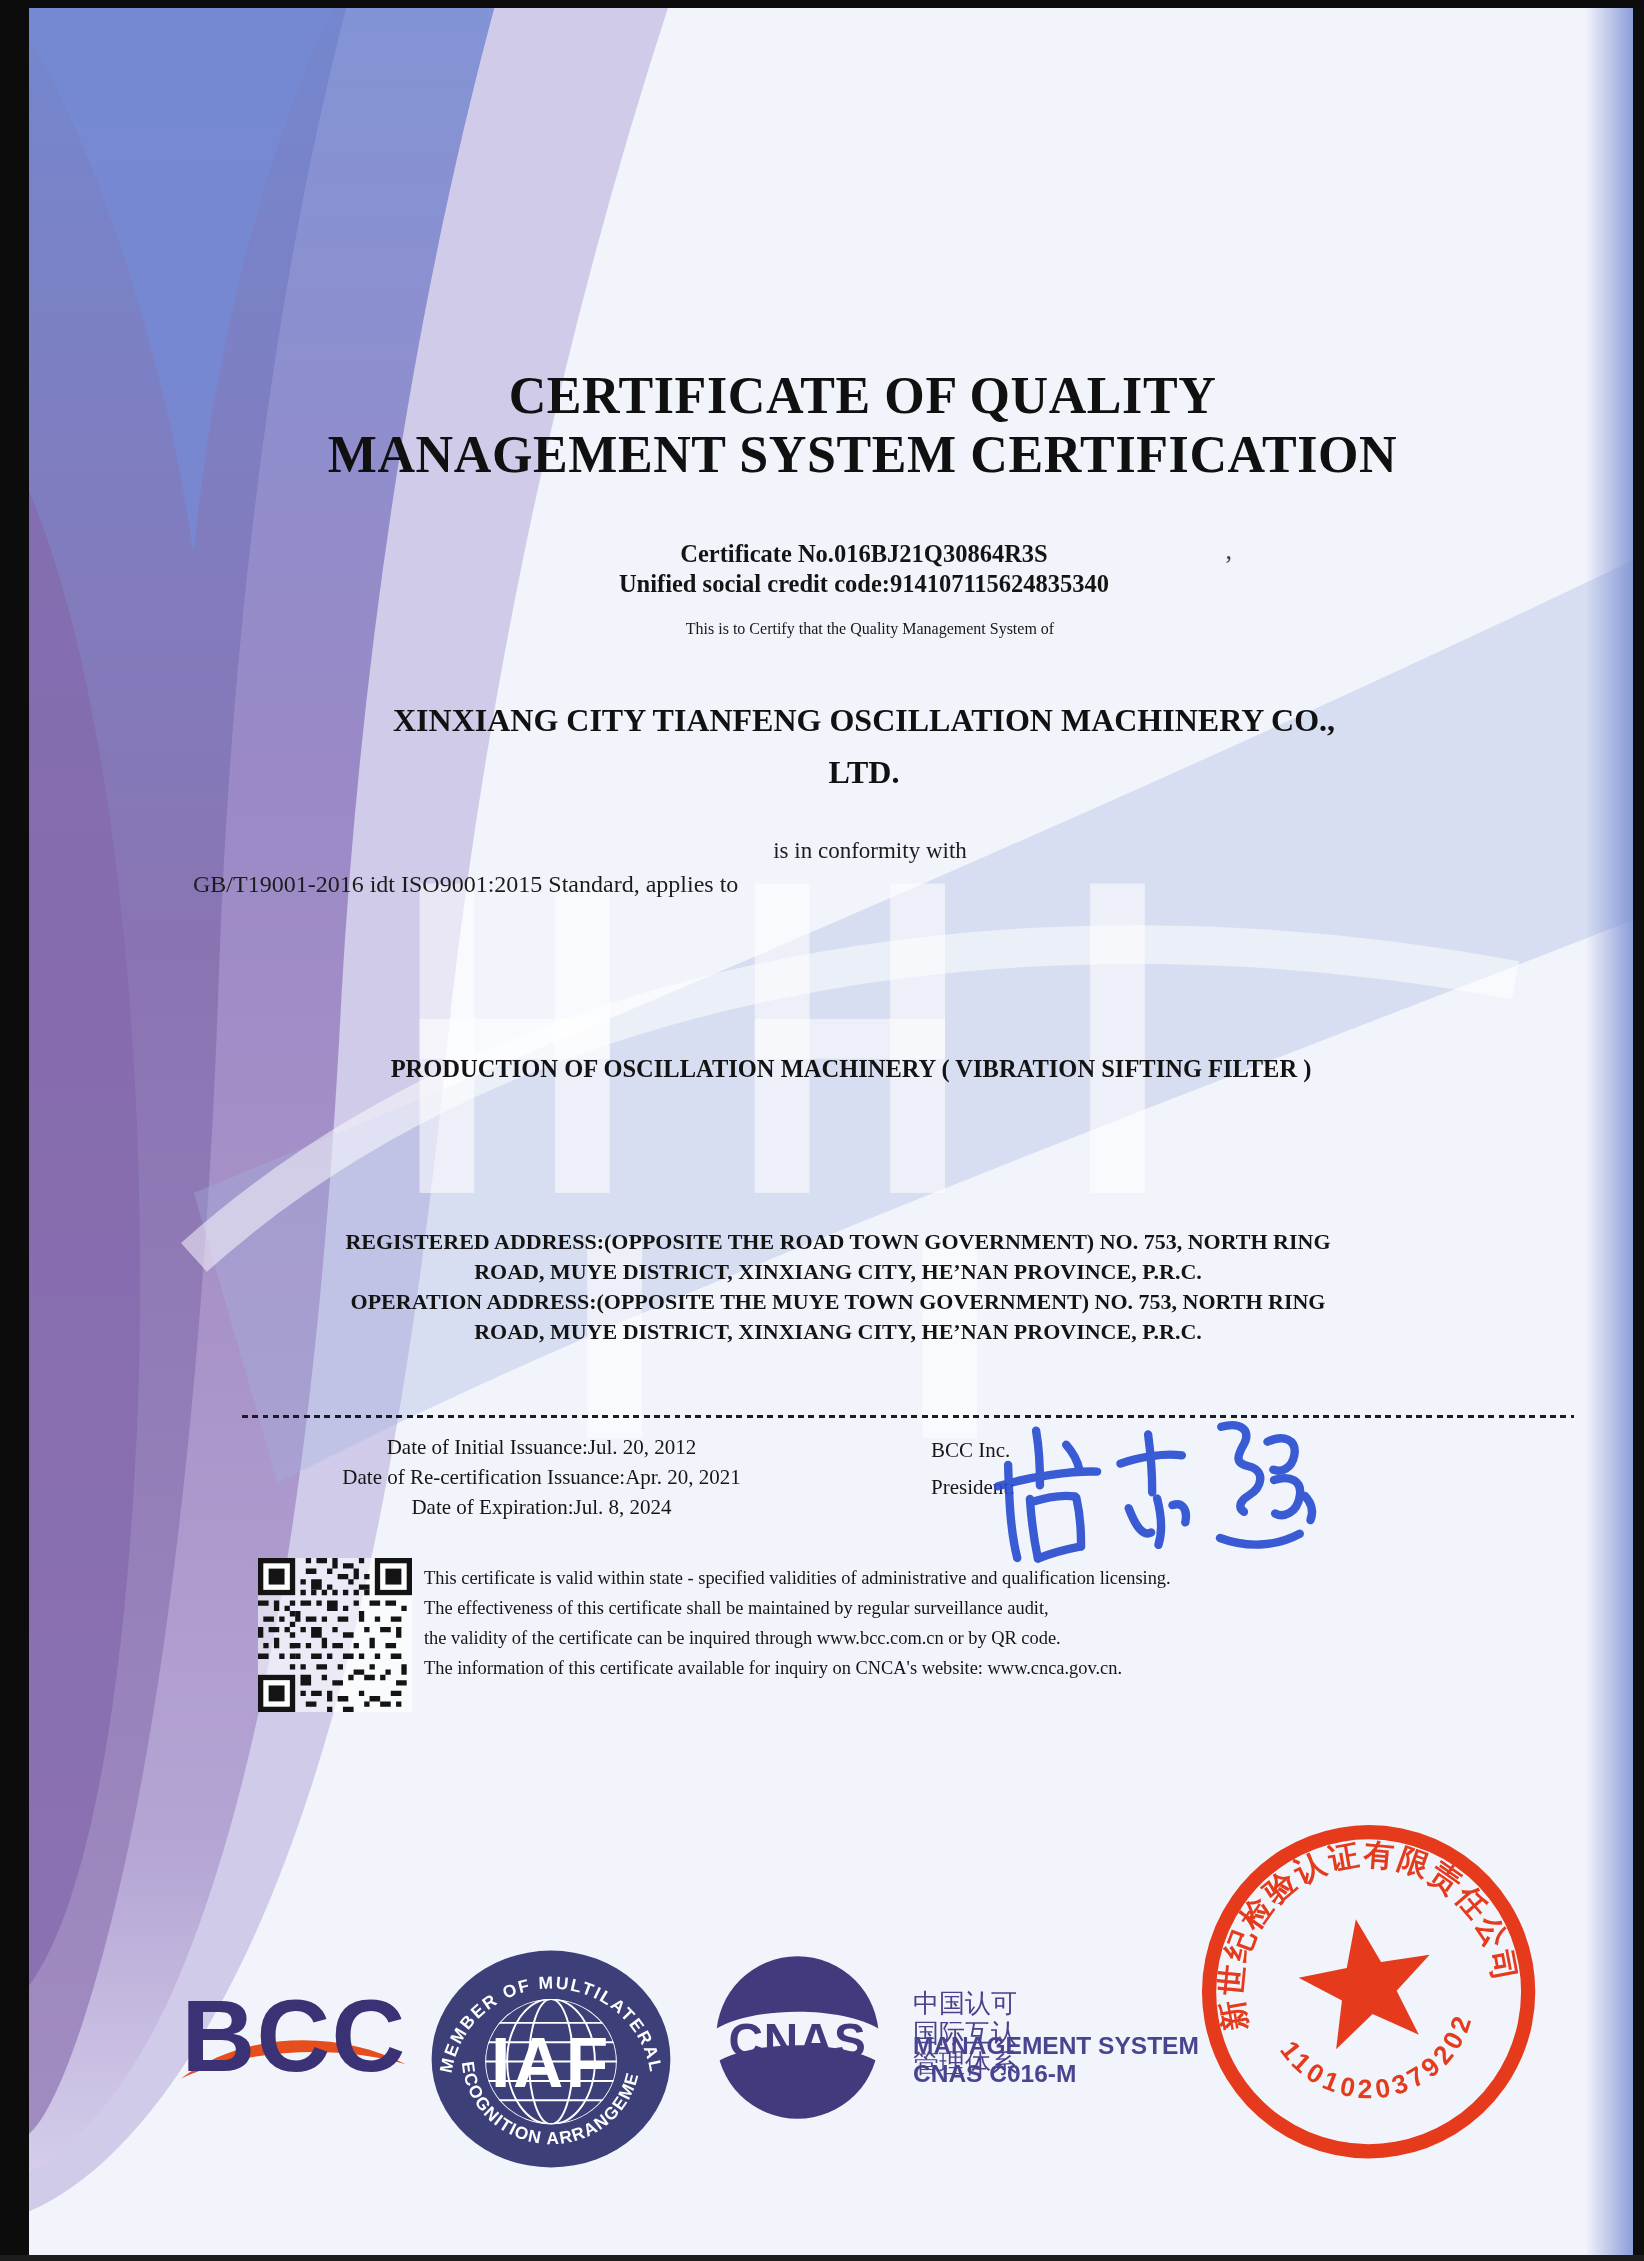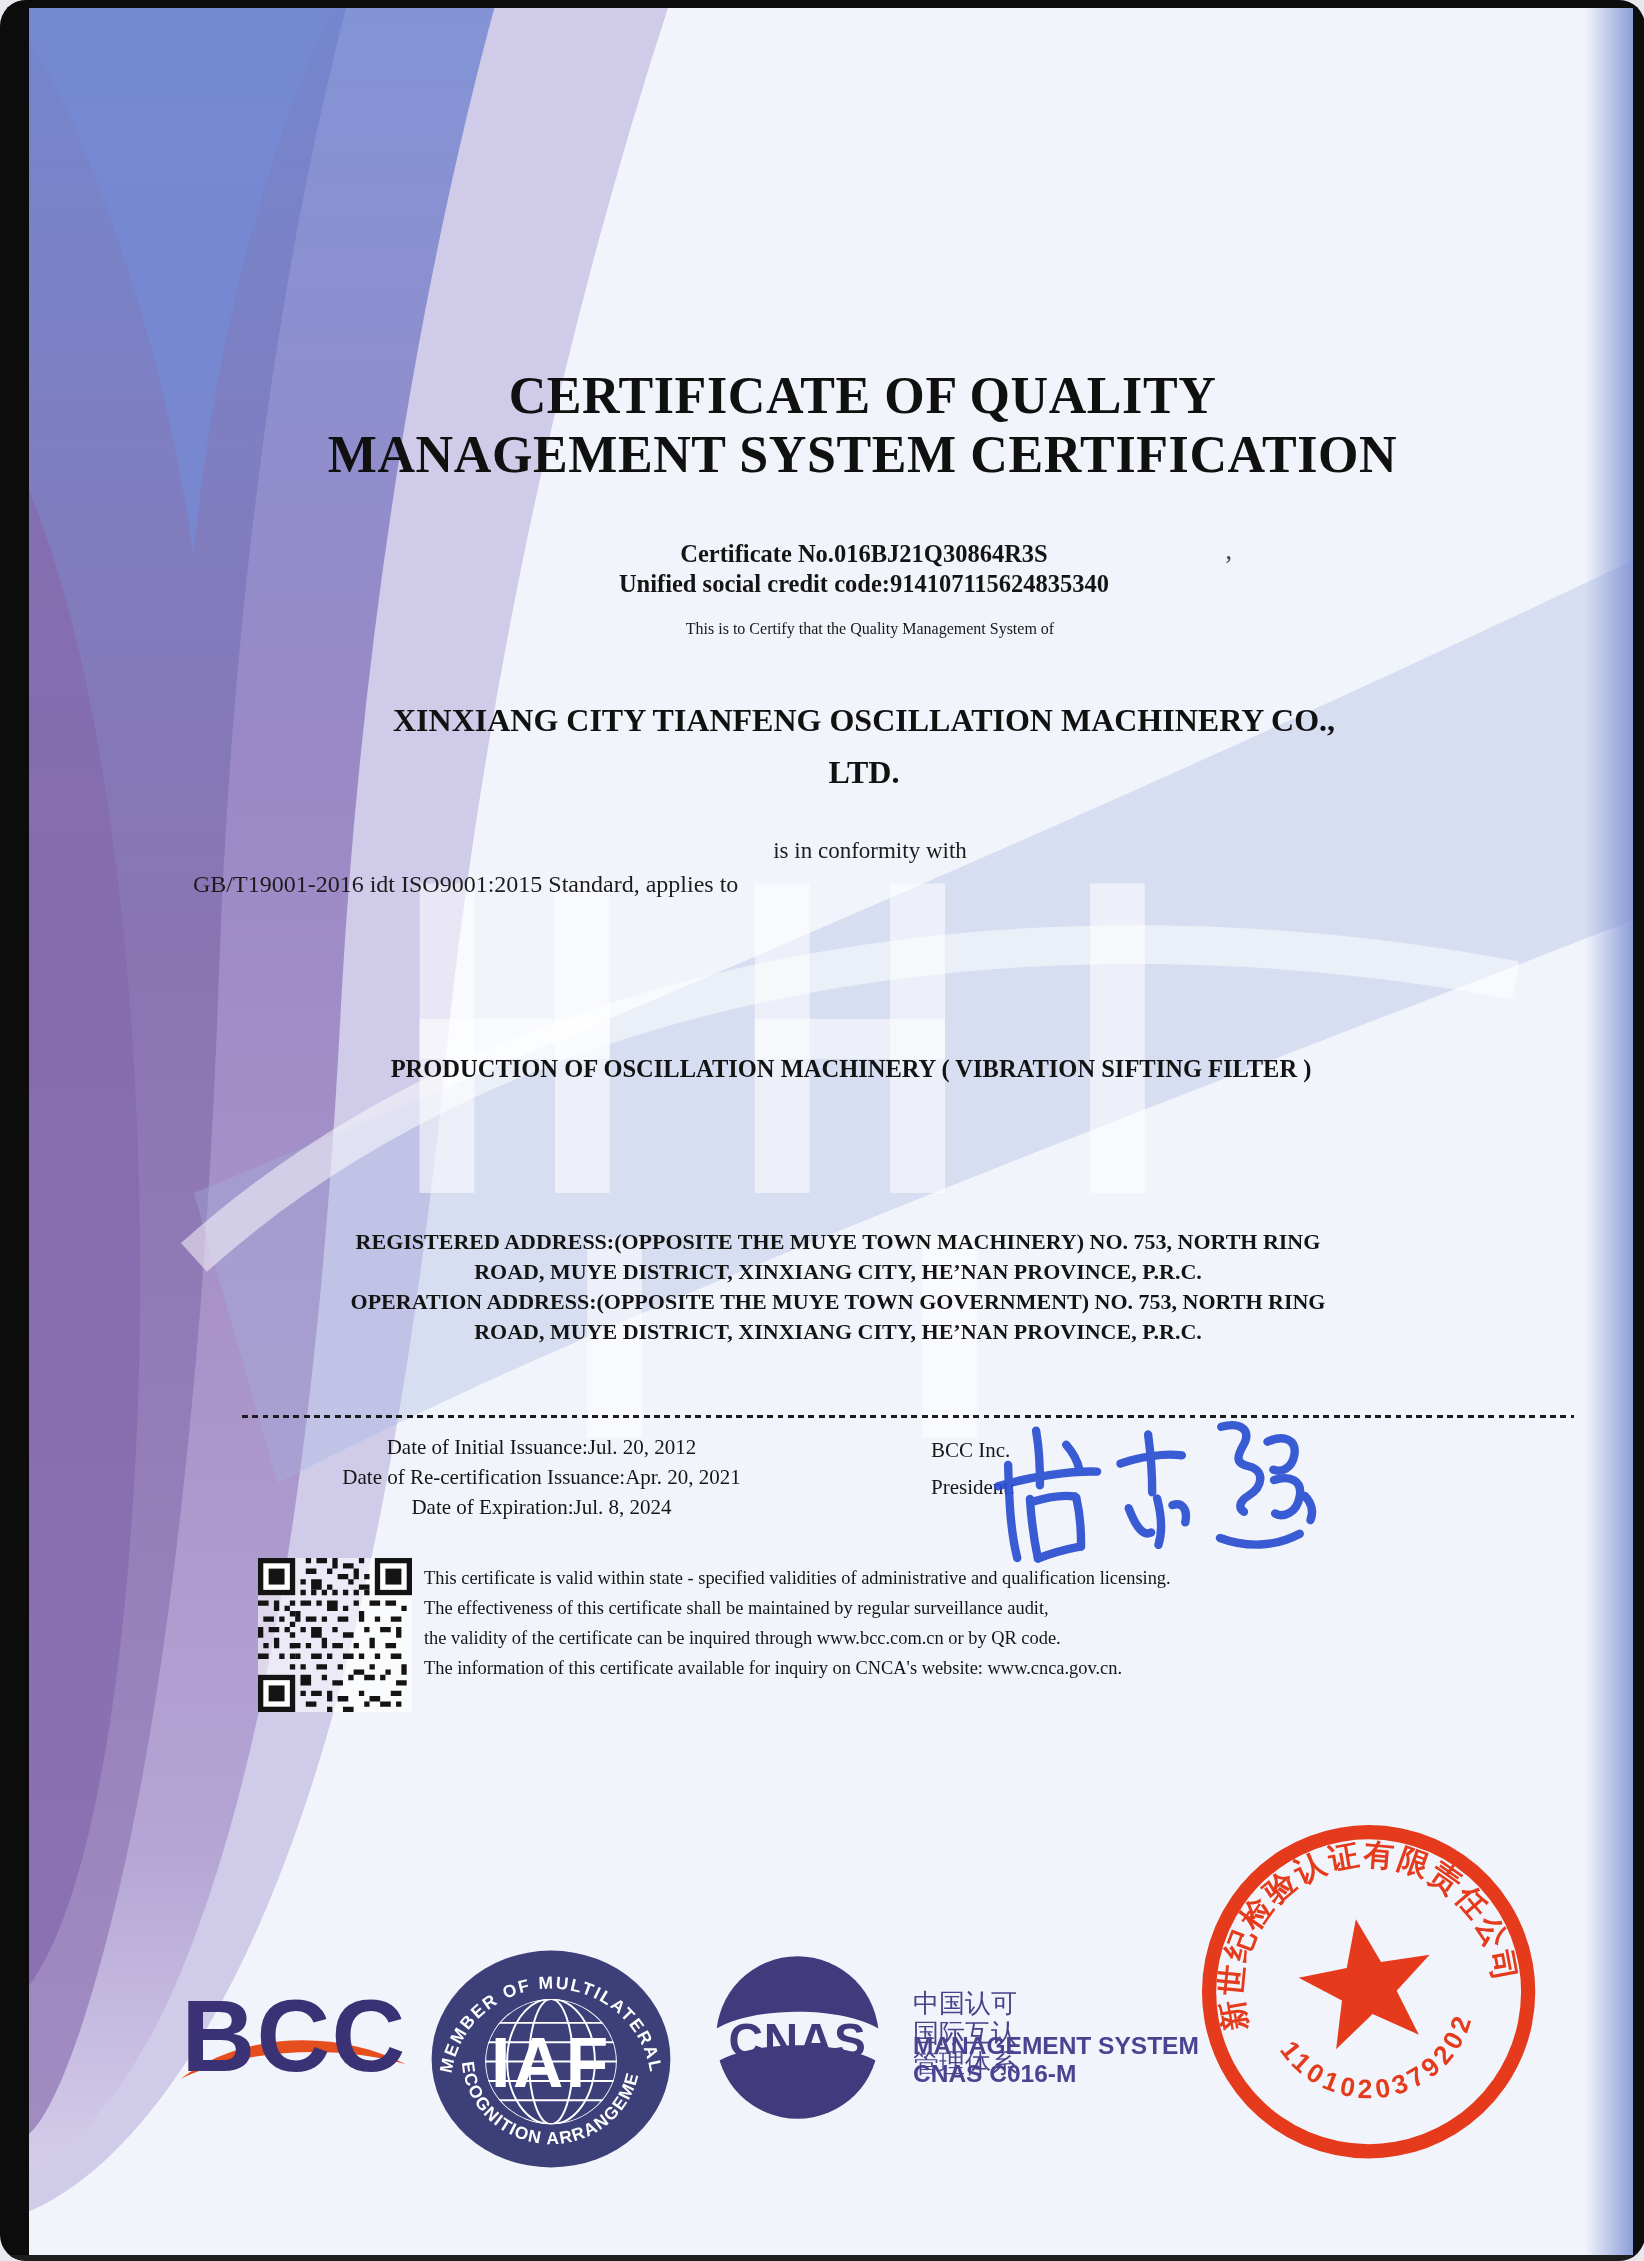--- a/index.html
+++ b/index.html
@@ -1,21 +1,20 @@
 <!DOCTYPE html>
 <html style="font-size:10.3px"><head>
 <meta charset="utf-8">
 <style>
   html,body{margin:0;padding:0;background:#e8e8ee;}
   .page{
     position:relative; width:1645px; height:2261px; overflow:hidden;
     background:#f2f4fb;
     font-family:"Liberation Serif", serif;
     color:#1c1c1c;
-    border-radius:26px;
   }
   .abs{position:absolute;}
   .edge{background:#0c0c0c;}
   
   .title{
     left:161px; top:366px; width:1403px;
     font-size:52px; font-weight:bold; line-height:59px;
     letter-spacing:0.6px; color:#101010; text-align:center;
   }
   .certno{
@@ -142,21 +141,21 @@
     <div>XINXIANG CITY TIANFENG OSCILLATION MACHINERY CO.,</div>
     <div>LTD.</div>
   </div>
 
   <div class="abs conformity">is in conformity with</div>
   <div class="abs standard">GB/T19001-2016 idt ISO9001:2015 Standard, applies to</div>
 
   <div class="abs scope">PRODUCTION OF OSCILLATION MACHINERY ( VIBRATION SIFTING FILTER )</div>
 
   <div class="abs addresses">
-    <div>REGISTERED ADDRESS:(OPPOSITE THE MUYE TOWN MACHINERY) NO. 753, NORTH RING</div>
+    <div>REGISTERED ADDRESS:(OPPOSITE THE ROAD TOWN GOVERNMENT) NO. 753, NORTH RING</div>
     <div>ROAD, MUYE DISTRICT, XINXIANG CITY, HE’NAN PROVINCE, P.R.C.</div>
     <div>OPERATION ADDRESS:(OPPOSITE THE MUYE TOWN GOVERNMENT) NO. 753, NORTH RING</div>
     <div>ROAD, MUYE DISTRICT, XINXIANG CITY, HE’NAN PROVINCE, P.R.C.</div>
   </div>
 
   <div class="abs dotline"></div>
 
   <div class="abs dates">
     <div>Date of Initial Issuance:Jul. 20, 2012</div>
     <div>Date of Re-certification Issuance:Apr. 20, 2021</div>

